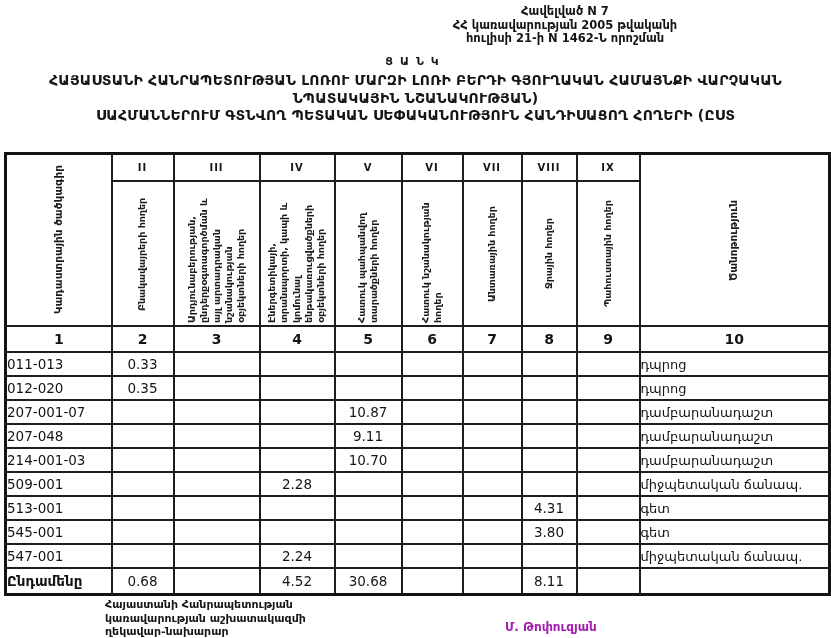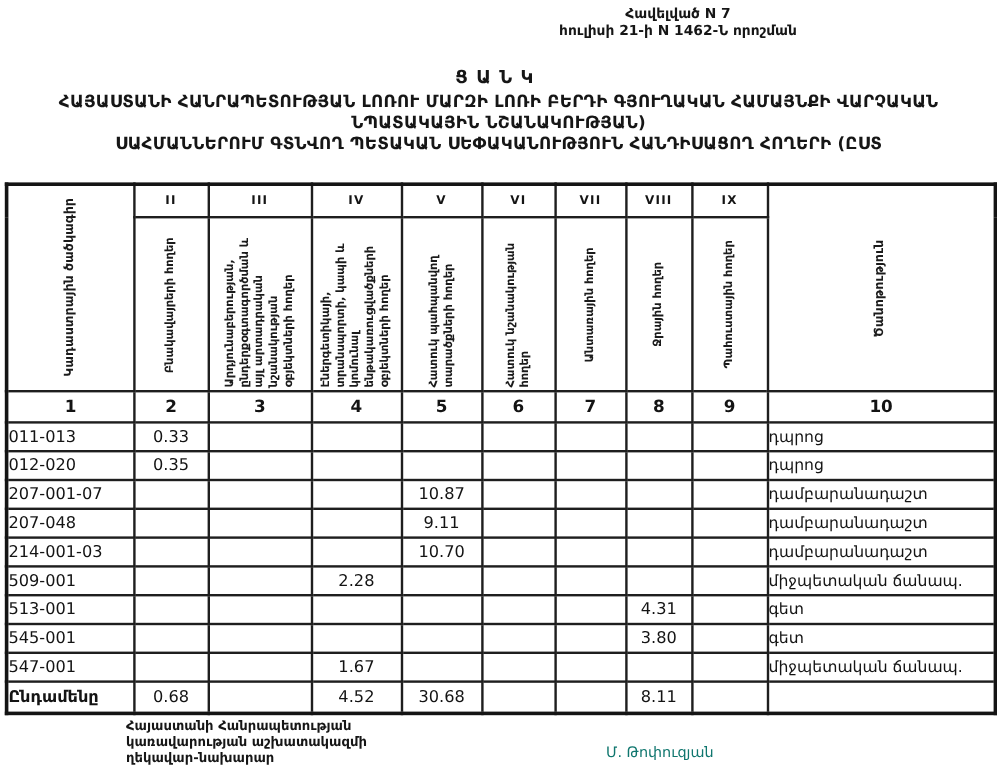--- a/index.html
+++ b/index.html
@@ -8,21 +8,21 @@
     background:#ffffff;color:#1a1a1a;
     font-family:"DejaVu Sans",sans-serif;
     -webkit-font-smoothing:antialiased;
   }
   .appendix{
     position:absolute;left:330px;top:5px;width:470px;
     text-align:center;font-size:11.5px;font-weight:bold;line-height:13.5px;
     color:#161616;
   }
   .doc-title{position:absolute;left:0;top:55px;width:831px;text-align:center;color:#161616;}
-  .doc-title .t-main{font-size:15px;font-weight:bold;letter-spacing:7px;margin-bottom:4px;}
+  .doc-title .t-main{font-size:11px;font-weight:bold;letter-spacing:7px;margin-bottom:4px;}
   .doc-title .t-line{font-size:14px;font-weight:bold;line-height:17.5px;letter-spacing:.2px;}
 
   table.land{
     position:absolute;left:4px;top:152px;width:824px;
     border-collapse:collapse;table-layout:fixed;
     border:3px solid #141414;
   }
   table.land td{
     border:2px solid #1e1e1e;
     padding:0;vertical-align:middle;overflow:hidden;
@@ -44,28 +44,29 @@
   td.val{height:22px;font-size:13.5px;text-align:center;font-weight:500;}
   td.note{height:22px;font-size:13px;text-align:left;padding-left:4px;font-weight:500;}
   td.totallabel{height:24px;font-size:13.5px;text-align:left;font-weight:600;}
 
   .footer-left{
     position:absolute;left:105px;top:598px;
     font-size:11px;font-weight:bold;line-height:13.5px;color:#161616;
   }
   .signature{
     position:absolute;left:505px;top:620px;
-    font-size:12px;font-weight:normal;color:#0f766e;
+    font-size:12px;font-weight:bold;color:#a21caf;
   }
 </style>
 </head>
 <body>
 
 <div class="appendix">
   <div>Հավելված N 7</div>
+  <div>ՀՀ կառավարության 2005 թվականի</div>
   <div>հուլիսի 21-ի N 1462-Ն որոշման</div>
 </div>
 
 <div class="doc-title">
   <div class="t-main">ՑԱՆԿ</div>
   <div class="t-line">ՀԱՅԱՍՏԱՆԻ ՀԱՆՐԱՊԵՏՈՒԹՅԱՆ ԼՈՌՈՒ ՄԱՐԶԻ ԼՈՌԻ ԲԵՐԴԻ ԳՅՈՒՂԱԿԱՆ ՀԱՄԱՅՆՔԻ ՎԱՐՉԱԿԱՆ</div>
   <div class="t-line">ՆՊԱՏԱԿԱՅԻՆ ՆՇԱՆԱԿՈՒԹՅԱՆ)</div>
   <div class="t-line">ՍԱՀՄԱՆՆԵՐՈՒՄ ԳՏՆՎՈՂ ՊԵՏԱԿԱՆ ՍԵՓԱԿԱՆՈՒԹՅՈՒՆ ՀԱՆԴԻՍԱՑՈՂ ՀՈՂԵՐԻ (ԸՍՏ</div>
 </div>
 
@@ -251,21 +252,21 @@
     <td class="val"></td>
     <td class="val"></td>
     <td class="val">3.80</td>
     <td class="val"></td>
     <td class="note">գետ</td>
   </tr>
   <tr>
     <td class="code">547-001</td>
     <td class="val"></td>
     <td class="val"></td>
-    <td class="val">1.67</td>
+    <td class="val">2.24</td>
     <td class="val"></td>
     <td class="val"></td>
     <td class="val"></td>
     <td class="val"></td>
     <td class="val"></td>
     <td class="note">միջպետական ճանապ.</td>
   </tr>
   <tr>
     <td class="totallabel">Ընդամենը</td>
     <td class="val">0.68</td>

